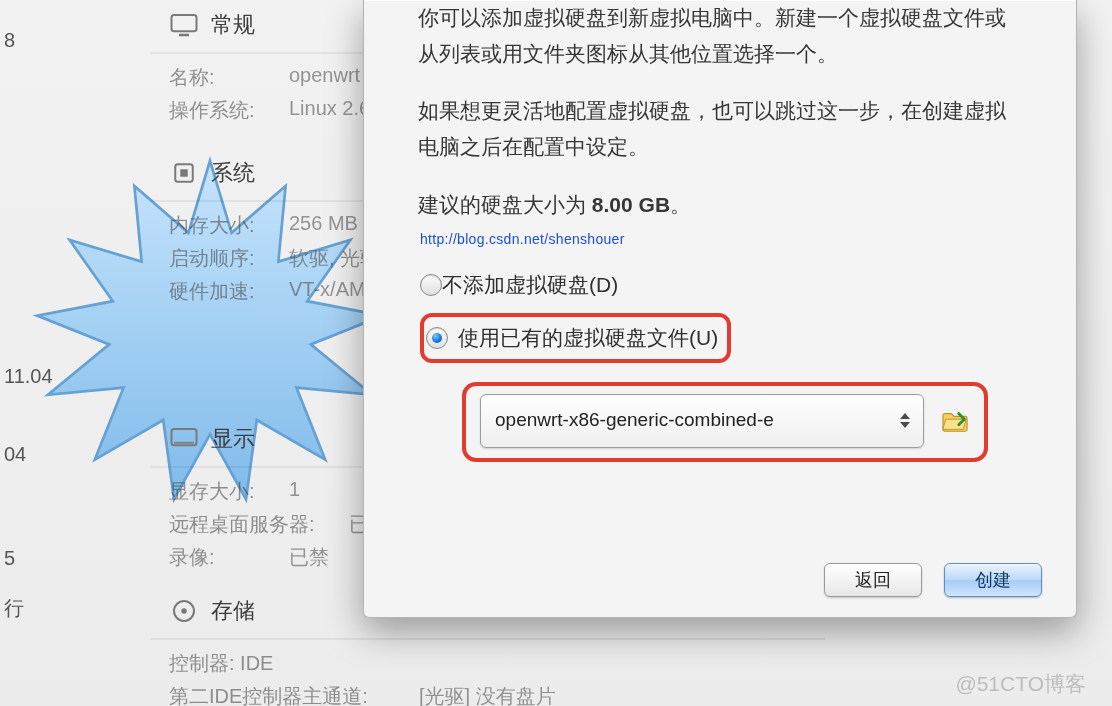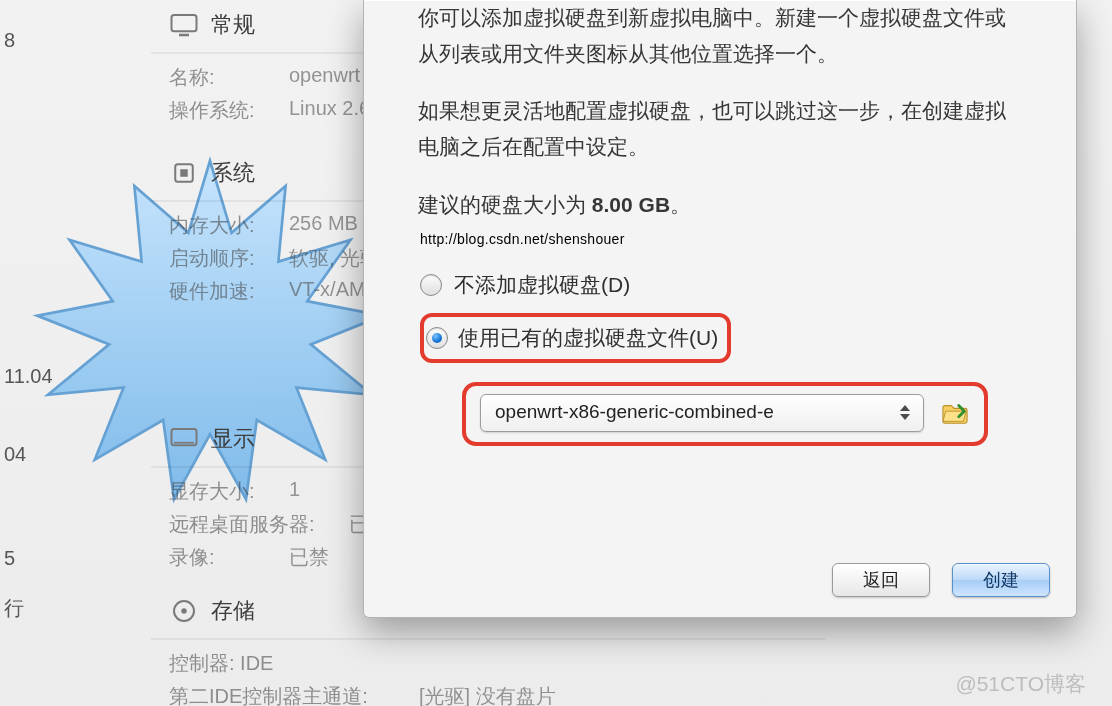--- a/index.html
+++ b/index.html
@@ -28,42 +28,42 @@
                   background: repeating-linear-gradient(#fff0 0, #fff0 12px, #fff2 12px, #fff2 13px); opacity:.25;}
 
   
   .dialog { position:absolute; left:363px; top:0; width:714px; height:618px; background:#f4f4f4; border:1px solid #b3b3b3;
             border-top:none; border-radius:0 0 6px 6px; box-shadow: 0 14px 36px rgba(0,0,0,.35), inset 0 1px 0 #fff; z-index:5;}
   .dialog-title { font-size:26px; font-weight:700; color:#222; padding:28px 0 20px 0; text-align:left; margin-left:44px;}
   .dialog-body { padding: 0 54px 0 54px; color:#363636; font-size:21px; line-height:1.7;}
   .dialog-para { margin-bottom:22px; }
   .recommend { margin-bottom:10px; }
   .recommend b{ font-weight:700;}
-  .watermark { color:#000000; font-size:14px; margin:-4px 0 10px 2px; letter-spacing:.3px;}
+  .watermark { color:#1d4ed8; font-size:14px; margin:-4px 0 10px 2px; letter-spacing:.3px;}
   .radios { margin-top:4px; }
-  .radio-row { display:flex; align-items:center; gap:12px; font-size:21px; color:#2f2f2f; padding:5px 2px;}
+  .radio-row { display:flex; align-items:center; font-size:21px; color:#2f2f2f; padding:5px 2px;}
   .radio { width:22px; height:22px; border-radius:50%; border:1px solid #8b8b8b;
            background: linear-gradient(#fdfdfd,#dfdfdf); box-shadow: inset 0 1px 1px rgba(0,0,0,.15); position:relative; flex:0 0 22px;}
   .radio.checked::after{ content:""; position:absolute; left:5px; top:5px; width:10px; height:10px; border-radius:50%;
            background: radial-gradient(circle at 35% 30%, #7ec6ff, #1275d6 60%, #0b5fb0); }
   .hl-box { border:4px solid #e33b2d; border-radius:12px; padding:3px 9px 3px 2px; display:inline-flex; align-items:center;}
 
   .file-select-wrap { margin:14px 0 0 44px; display:flex; align-items:center; gap:18px;}
   .file-select-hl { border:4px solid #e33b2d; border-radius:14px; padding:8px 14px 10px 14px; display:flex; align-items:center; gap:16px;}
-  .combo { width:444px; height:38px; background:linear-gradient(#fff,#efefef); border:1px solid #9c9c9c; border-radius:6px;
+  .combo { width:444px; height:54px; background:linear-gradient(#fff,#efefef); border:1px solid #9c9c9c; border-radius:6px;
            display:flex; align-items:center; padding:0 8px 0 14px; box-shadow: 0 1px 0 #fff inset, 0 1px 2px rgba(0,0,0,.15);}
   .combo .val{ flex:1; color:#222; font-size:19px; white-space:nowrap; overflow:hidden;}
   .combo .stepper{ width:20px; height:28px; display:flex; flex-direction:column; align-items:center; justify-content:center; gap:3px;}
   .combo .stepper .tri{ width:0;height:0;border-left:5px solid transparent;border-right:5px solid transparent;}
   .combo .stepper .up{ border-bottom:6px solid #4b4b4b;}
   .combo .stepper .dn{ border-top:6px solid #4b4b4b;}
   .folder-btn{ width:30px; height:26px; display:inline-flex; align-items:center; justify-content:center;}
   .folder-btn svg{ width:30px; height:26px; }
 
-  .dlg-buttons { position:absolute; right:26px; bottom:20px; display:flex; gap:22px;}
+  .dlg-buttons { position:absolute; right:34px; bottom:20px; display:flex; gap:22px;}
   .btn { min-width:98px; height:34px; border-radius:6px; border:1px solid #9a9a9a; font-size:18px; color:#222;
          display:flex; align-items:center; justify-content:center; padding:0 18px;
          background:linear-gradient(#ffffff,#e7e7e7); box-shadow:0 1px 0 #fff inset, 0 1px 2px rgba(0,0,0,.2);}
   .btn.primary{ border-color:#5a90c9; color:#123a66;
          background:linear-gradient(#eaf3ff,#bedaf8 48%,#a7cdf6 52%,#cfe5fe); box-shadow:0 1px 0 #fff7 inset, 0 1px 2px rgba(0,0,0,.25);}
 
   .left-crumbs{ position:absolute; left:-14px; top:376px; color:#555; font-size:20px; line-height:2.8;}
   .left-crumbs div{ padding-left:18px;}
 
   .watermark2{ position:absolute; right:26px; bottom:8px; color:#bdbdbd; font-size:21px; z-index:3;}

